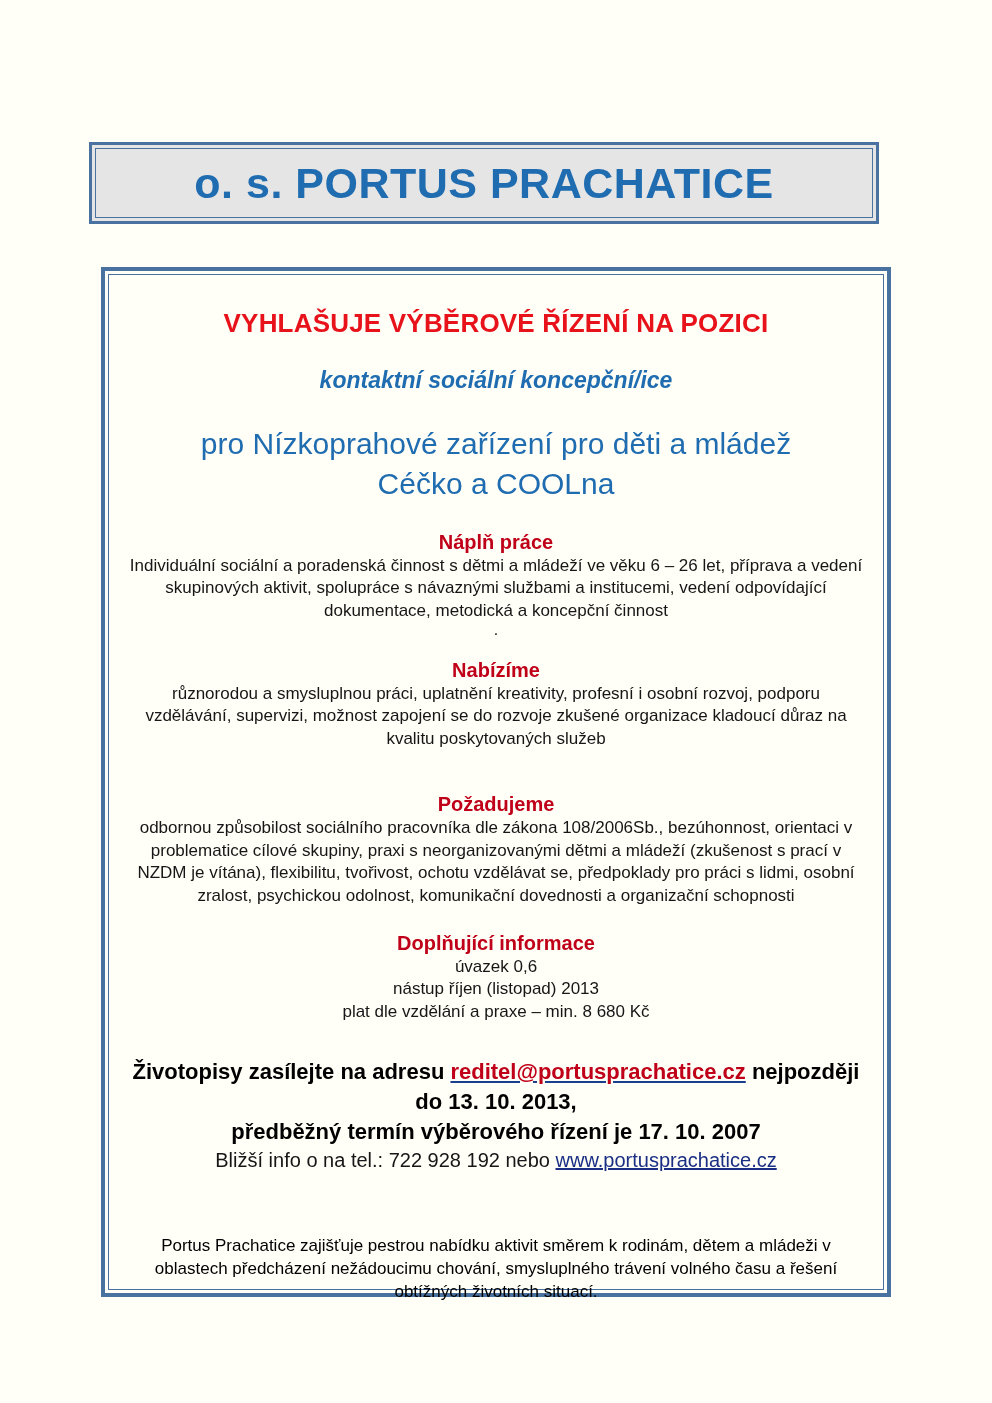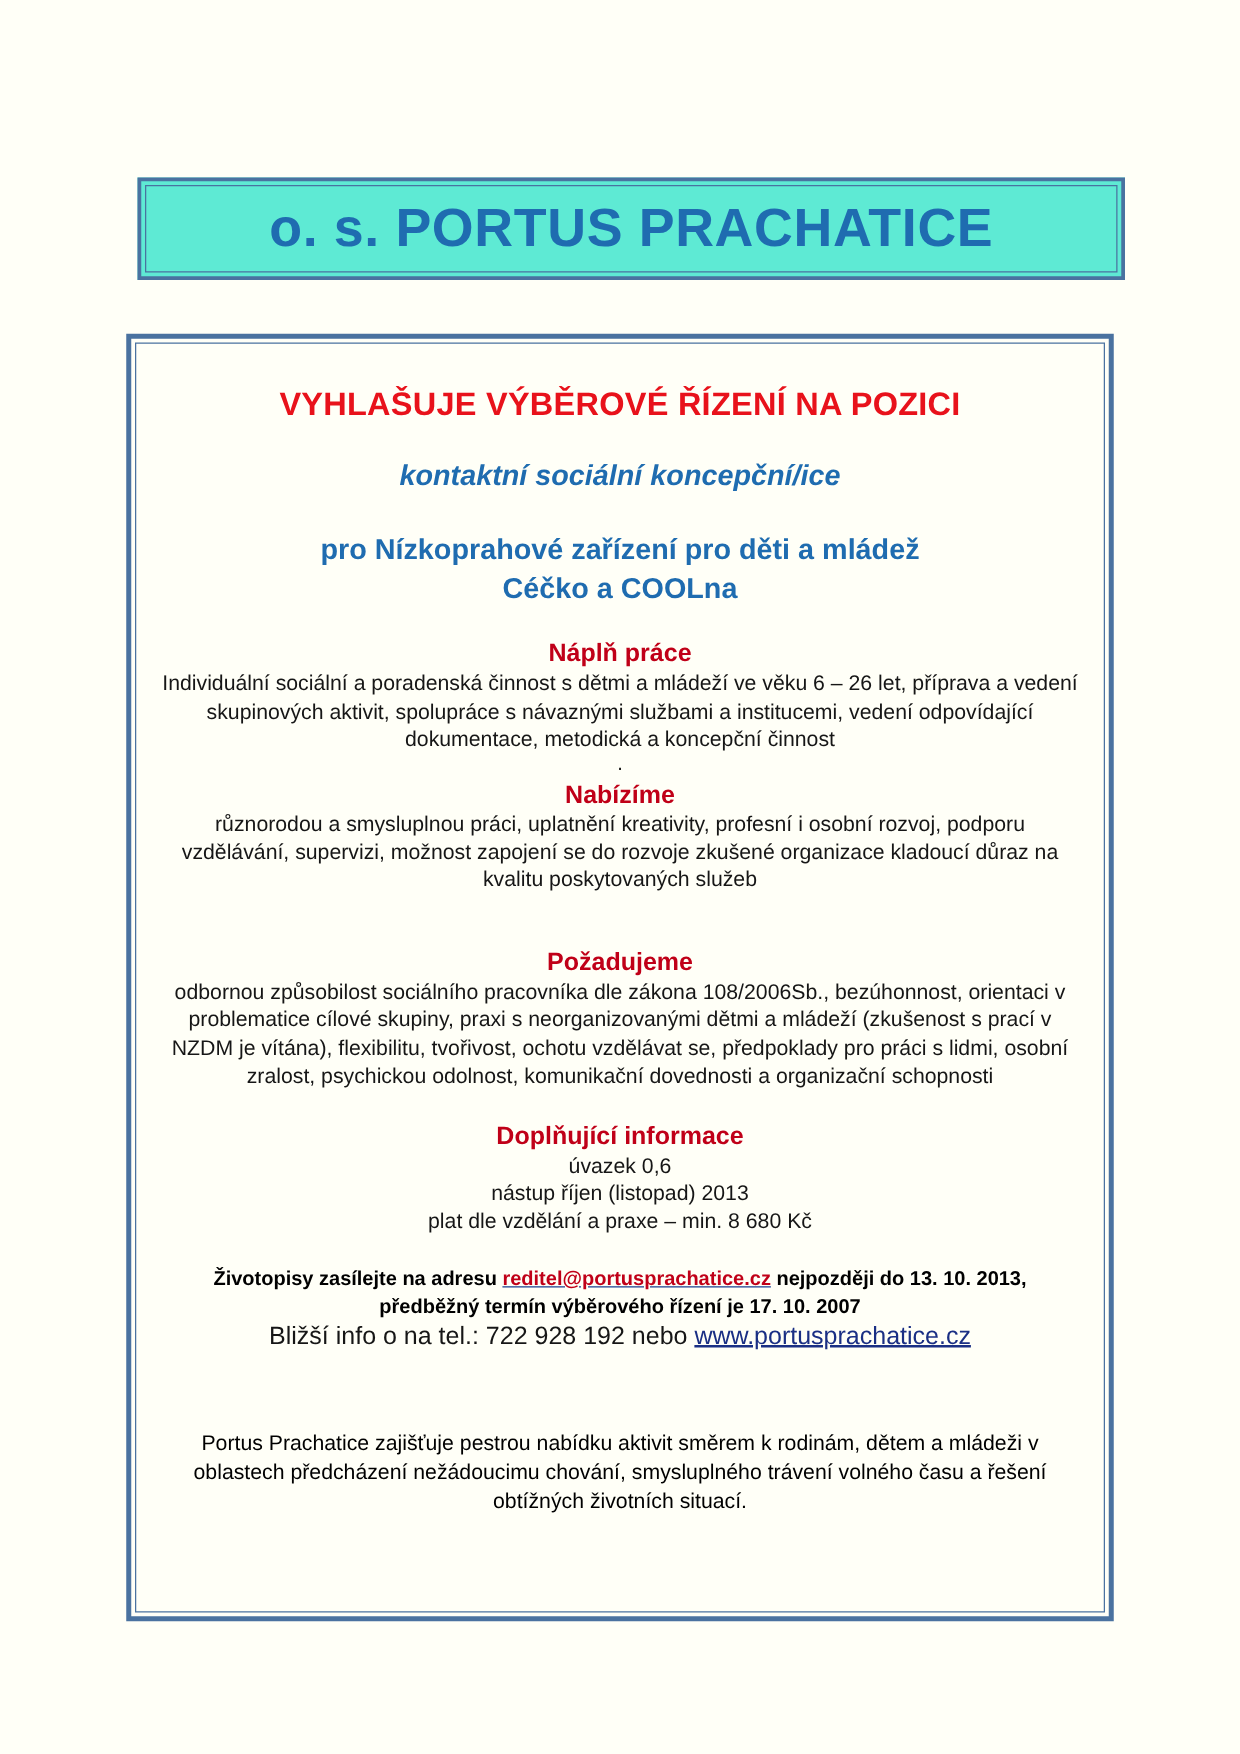--- a/index.html
+++ b/index.html
@@ -19,27 +19,27 @@
   .page {
     position: relative;
     width: 992px;
     height: 1403px;
     box-sizing: border-box;
   }
 
   
   .title-box {
     position: absolute;
-    left: 110px;
+    left: 89px;
     top: 142px;
     width: 790px;
     height: 82px;
     box-sizing: border-box;
     border: 3px solid #4a72a0;
-    background: #5eead4;
+    background: #e5e5e5;
     padding: 3px;
   }
   .title-box-inner {
     width: 100%;
     height: 100%;
     box-sizing: border-box;
     border: 1px solid #4a72a0;
     display: flex;
     align-items: center;
     justify-content: center;
@@ -85,22 +85,22 @@
   .subtitle-role {
     margin-top: 28px;
     font-size: 23px;
     font-weight: bold;
     font-style: italic;
     color: #1f6cb0;
     line-height: 1.2;
   }
   .subtitle-unit {
     margin-top: 30px;
-    font-size: 23px;
-    font-weight: bold;
+    font-size: 30px;
+    font-weight: normal;
     color: #1f6cb0;
     line-height: 1.32;
   }
 
   
   .section {
     margin-top: 26px;
   }
   .section-heading {
     font-size: 20px;
@@ -115,28 +115,28 @@
     line-height: 1.32;
     padding: 0 2px;
   }
   .sep-dot {
     font-size: 16px;
     color: #161616;
     line-height: 1.0;
     height: 16px;
   }
 
-  .section-offer   { margin-top: 4px; }
+  .section-offer   { margin-top: 20px; }
   .section-require { margin-top: 42px; }
   .section-extra   { margin-top: 24px; }
 
   
   .contact-primary {
-    margin-top: 24px;
-    font-size: 16px;
+    margin-top: 34px;
+    font-size: 22px;
     font-weight: bold;
     color: #000000;
     line-height: 1.36;
   }
   .contact-secondary {
     font-size: 20px;
     font-weight: normal;
     color: #161616;
     line-height: 1.3;
   }

